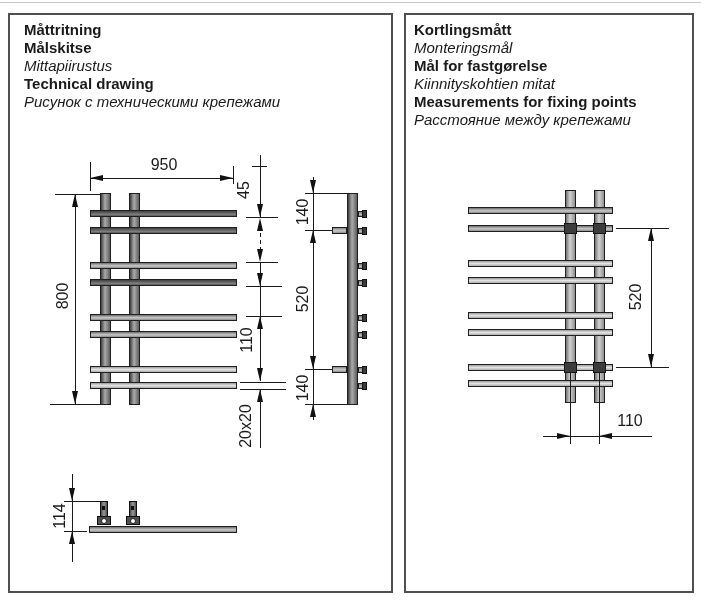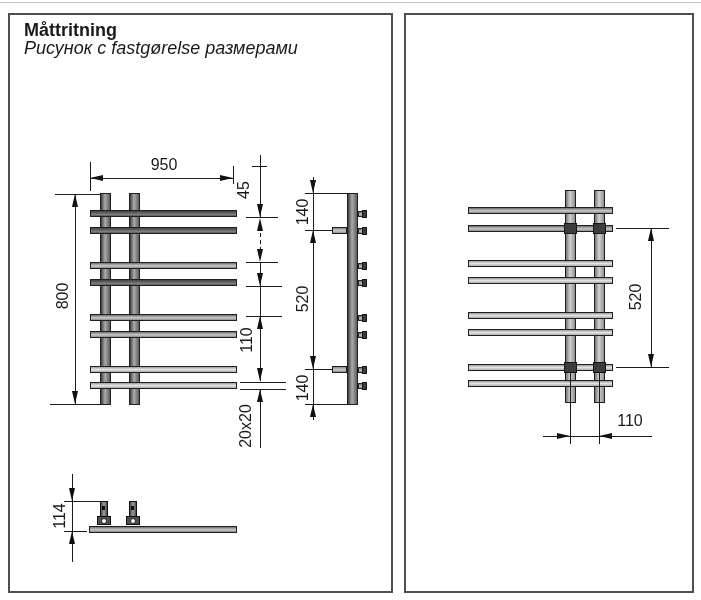--- a/index.html
+++ b/index.html
@@ -2,21 +2,21 @@
 <html><head>
 <meta charset="utf-8">
 <style>
   html,body { margin:0; padding:0; background:#fff; }
   .page { position:relative; width:701px; height:600px; background:#ffffff; overflow:hidden;
           font-family:"Liberation Sans", sans-serif; color:#1a1a1a; }
   .toprule { position:absolute; left:0; top:2px; width:701px; height:1px; background:#c6c6c6; }
   .panel { position:absolute; border:2px solid #4f4f4f; background:#fff; box-sizing:border-box; }
   .panel.left  { left:8px;   top:13px; width:385px; height:580px; }
   .panel.right { left:404px; top:13px; width:290px; height:580px; }
-  .hdr { position:absolute; font-size:18px; line-height:18px; }
+  .hdr { position:absolute; font-size:15px; line-height:18px; }
   .hdr div { white-space:nowrap; }
   .b { font-weight:bold; }
   .i { font-style:italic; }
   
   .hl  { position:absolute; height:1px; background:#1a1a1a; }
   .vl  { position:absolute; width:1px;  background:#1a1a1a; }
   .vl.dash { background:repeating-linear-gradient(180deg,#1a1a1a 0 4px,rgba(0,0,0,0) 4px 7px); }
   .bar { position:absolute; height:7px; width:147px; border:1px solid #1f1f1f; box-sizing:border-box; }
   .bar.d { background:linear-gradient(180deg,#414141,#7d7d7d 70%,#585858); }
   .bar.m { background:linear-gradient(180deg,#6e6e6e,#c9c9c9 55%,#8d8d8d); }
@@ -42,21 +42,24 @@
 </style>
 </head>
 <body>
 
 <div class="page">
   <div class="toprule"></div>
 
   <div class="panel left"></div>
   <div class="hdr" style="left:24px; top:21px;">
     <div class="b">Måttritning</div>
-    <div class="i">Рисунок с fastgørelse размерами</div>
+    <div class="b">Målskitse</div>
+    <div class="i">Mittapiirustus</div>
+    <div class="b">Technical drawing</div>
+    <div class="i">Рисунок с техническими крепежами</div>
   </div>
 
   <div class="post d" style="left:100px; top:193px; height:212px;"></div>
   <div class="post d" style="left:129px; top:193px; height:212px;"></div>
 
   <div class="bar d" style="left:90px; top:210px;"></div>
   <div class="bar d" style="left:90px; top:227px;"></div>
   <div class="bar m" style="left:90px; top:262px;"></div>
   <div class="bar d" style="left:90px; top:279px;"></div>
   <div class="bar m" style="left:90px; top:314px;"></div>
@@ -145,20 +148,28 @@
   <div class="bar m" style="left:89px; top:526px; width:148px;"></div>
 
   <div class="vl" style="left:72px; top:474px; height:88px;"></div>
   <div class="arr dn" style="left:69px; top:488px;"></div>
   <div class="hl" style="left:64px; top:501px; width:37px;"></div>
   <div class="arr up" style="left:69px; top:531px;"></div>
   <div class="hl" style="left:64px; top:531px; width:23px;"></div>
   <div class="lab rot" style="left:60px; top:516px;">114</div>
 
   <div class="panel right"></div>
+  <div class="hdr" style="left:414px; top:21px;">
+    <div class="b">Kortlingsmått</div>
+    <div class="i">Monteringsmål</div>
+    <div class="b">Mål for fastgørelse</div>
+    <div class="i">Kiinnityskohtien mitat</div>
+    <div class="b">Measurements for fixing points</div>
+    <div class="i">Расстояние между крепежами</div>
+  </div>
 
   <div class="post l" style="left:565px; top:190px; height:213px;"></div>
   <div class="post l" style="left:594px; top:190px; height:213px;"></div>
   <div class="bar m" style="left:468px; top:207px; width:145px;"></div>
   <div class="bar m" style="left:468px; top:225px; width:145px;"></div>
   <div class="bar l" style="left:468px; top:260px; width:145px;"></div>
   <div class="bar l" style="left:468px; top:277px; width:145px;"></div>
   <div class="bar l" style="left:468px; top:312px; width:145px;"></div>
   <div class="bar l" style="left:468px; top:329px; width:145px;"></div>
   <div class="bar l" style="left:468px; top:364px; width:145px;"></div>

